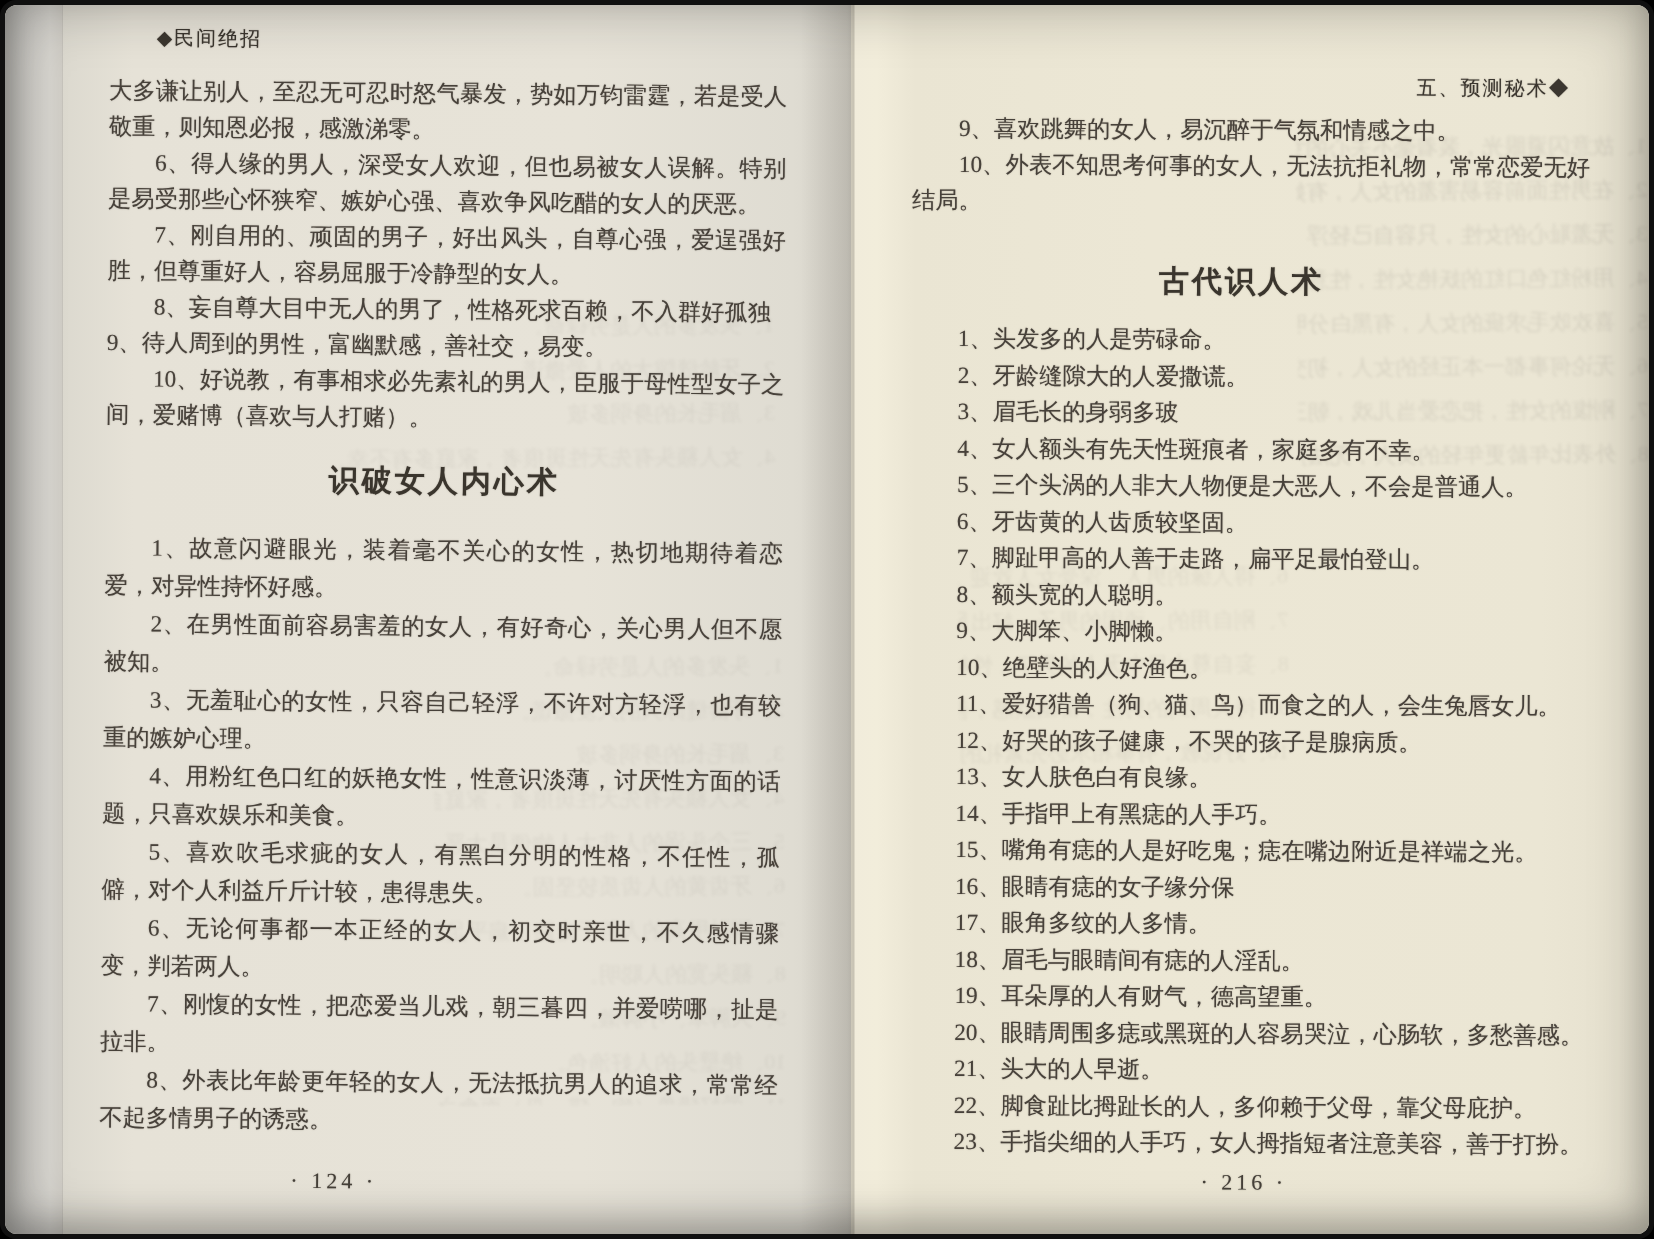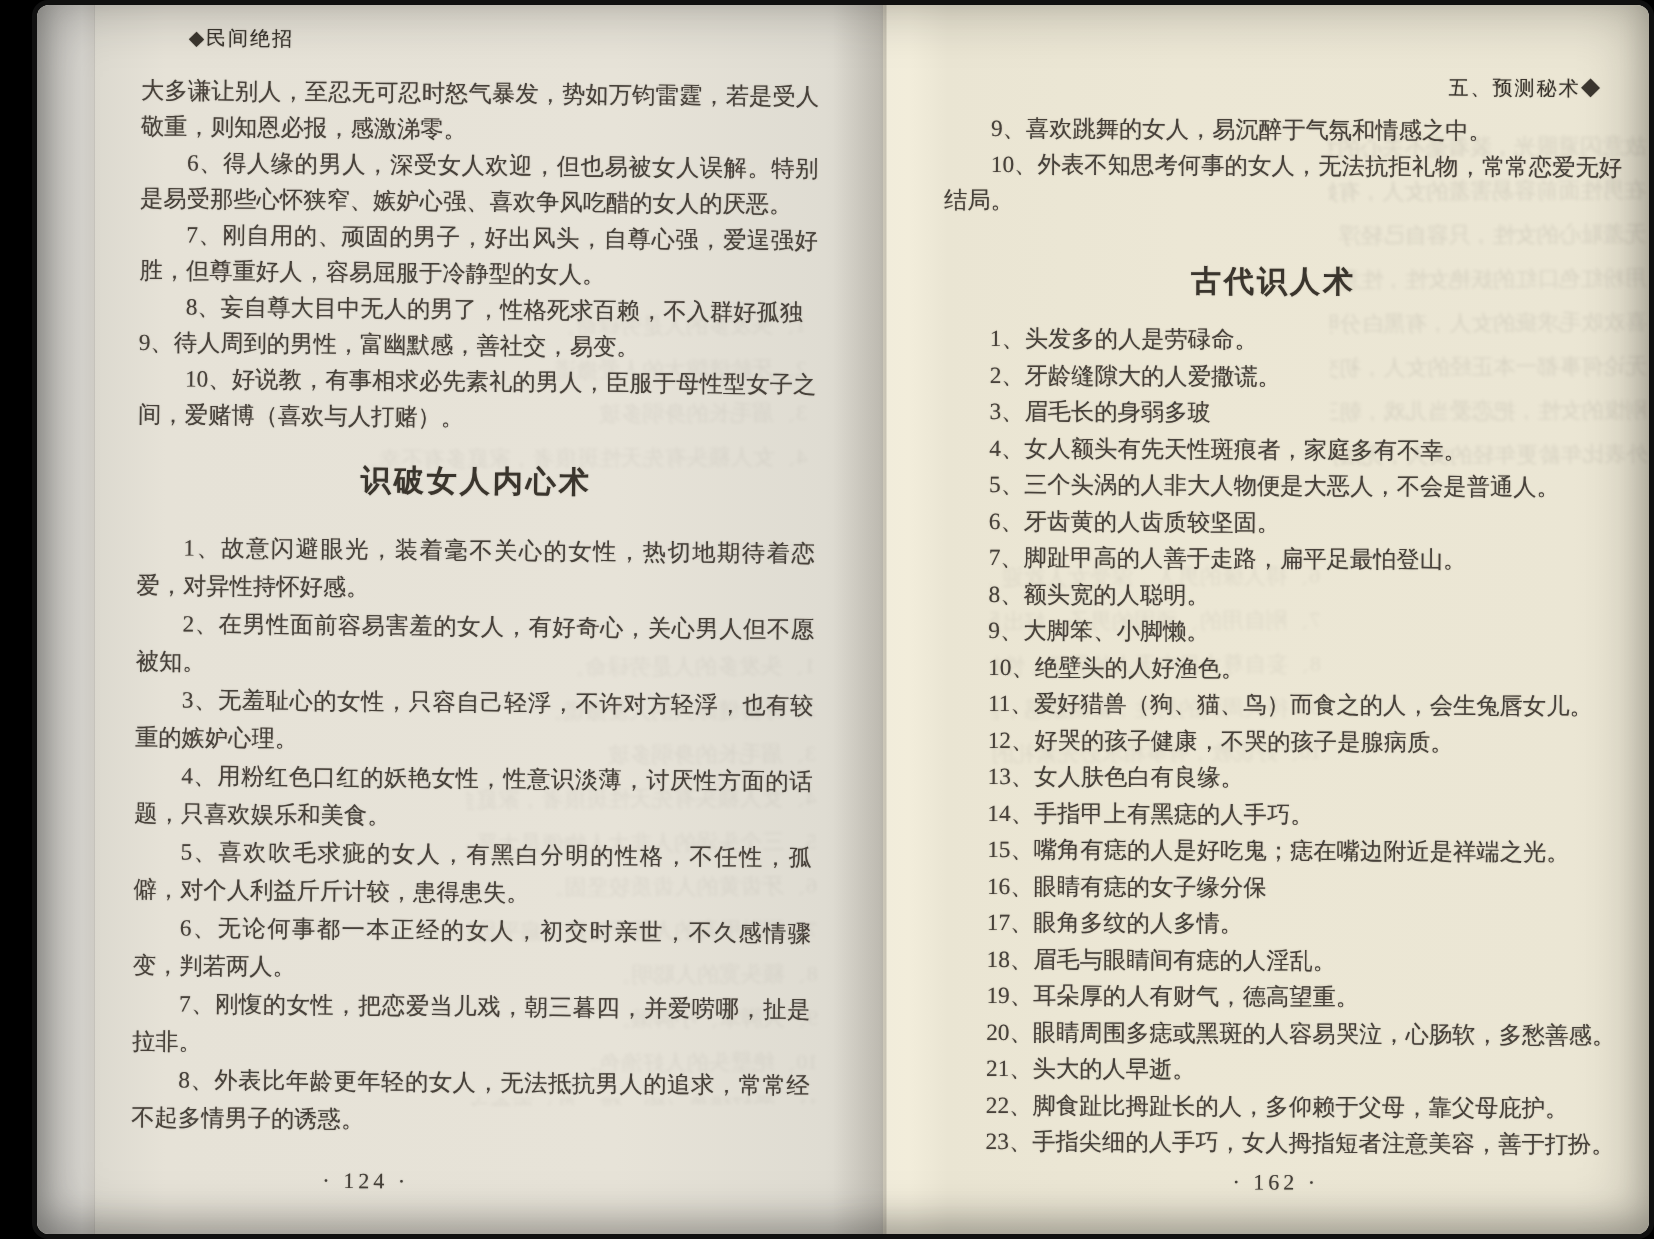--- a/index.html
+++ b/index.html
@@ -1,19 +1,19 @@
 <!DOCTYPE html>
 <html><head>
 <meta charset="utf-8">
 <style>
   html,body{margin:0;padding:0;background:#000;}
   body{width:1654px;height:1239px;position:relative;overflow:hidden;
        font-family:"Liberation Serif","DejaVu Serif",serif;}
   .photo{position:absolute;inset:0;border-radius:16px;overflow:hidden;
-         background:#101010;margin-left:32px;}
+         background:#101010;}
   .photo-inner{position:absolute;inset:5px;border-radius:12px;overflow:hidden;
          background:#e6e2d6;}
   
   .edge-strip{position:absolute;left:0;top:0;bottom:0;width:58px;
          background:linear-gradient(90deg,#b9b8b3 0,#cbc9c4 22px,#d6d4ce 45px,#cfccc5 57px,#bdbab2 58px);}
   .page-left{position:absolute;left:58px;top:0;bottom:0;width:788px;
          background:linear-gradient(90deg,#dcd9cf 0,#e6e2d7 70px,#e7e3d8 520px,#dfdcd2 730px,#d4d1c8 788px);}
   .page-right{position:absolute;left:846px;top:0;bottom:0;right:0;
          background:linear-gradient(90deg,#f1ecdb 0,#f2eddb 26px,#eae5d3 64px,#ece7d5 300px,#ebe6d4 690px,#e4dfcd 100%);}
   .gutter-shadow{position:absolute;left:796px;top:0;bottom:0;width:54px;
@@ -153,18 +153,18 @@
           <p>16、眼睛有痣的女子缘分保</p>
           <p>17、眼角多纹的人多情。</p>
           <p>18、眉毛与眼睛间有痣的人淫乱。</p>
           <p>19、耳朵厚的人有财气，德高望重。</p>
           <p>20、眼睛周围多痣或黑斑的人容易哭泣，心肠软，多愁善感。</p>
           <p>21、头大的人早逝。</p>
           <p>22、脚食趾比拇趾长的人，多仰赖于父母，靠父母庇护。</p>
           <p>23、手指尖细的人手巧，女人拇指短者注意美容，善于打扮。</p>
         </div>
 
-      <div class="pg pagenum" style="left:1155px;top:1158px;">· 162 ·</div>
+      <div class="pg pagenum" style="left:1155px;top:1158px;">· 216 ·</div>
     </div>
 
     <div class="vignette"></div>
   </div>
 </div>
 
 </body></html>

